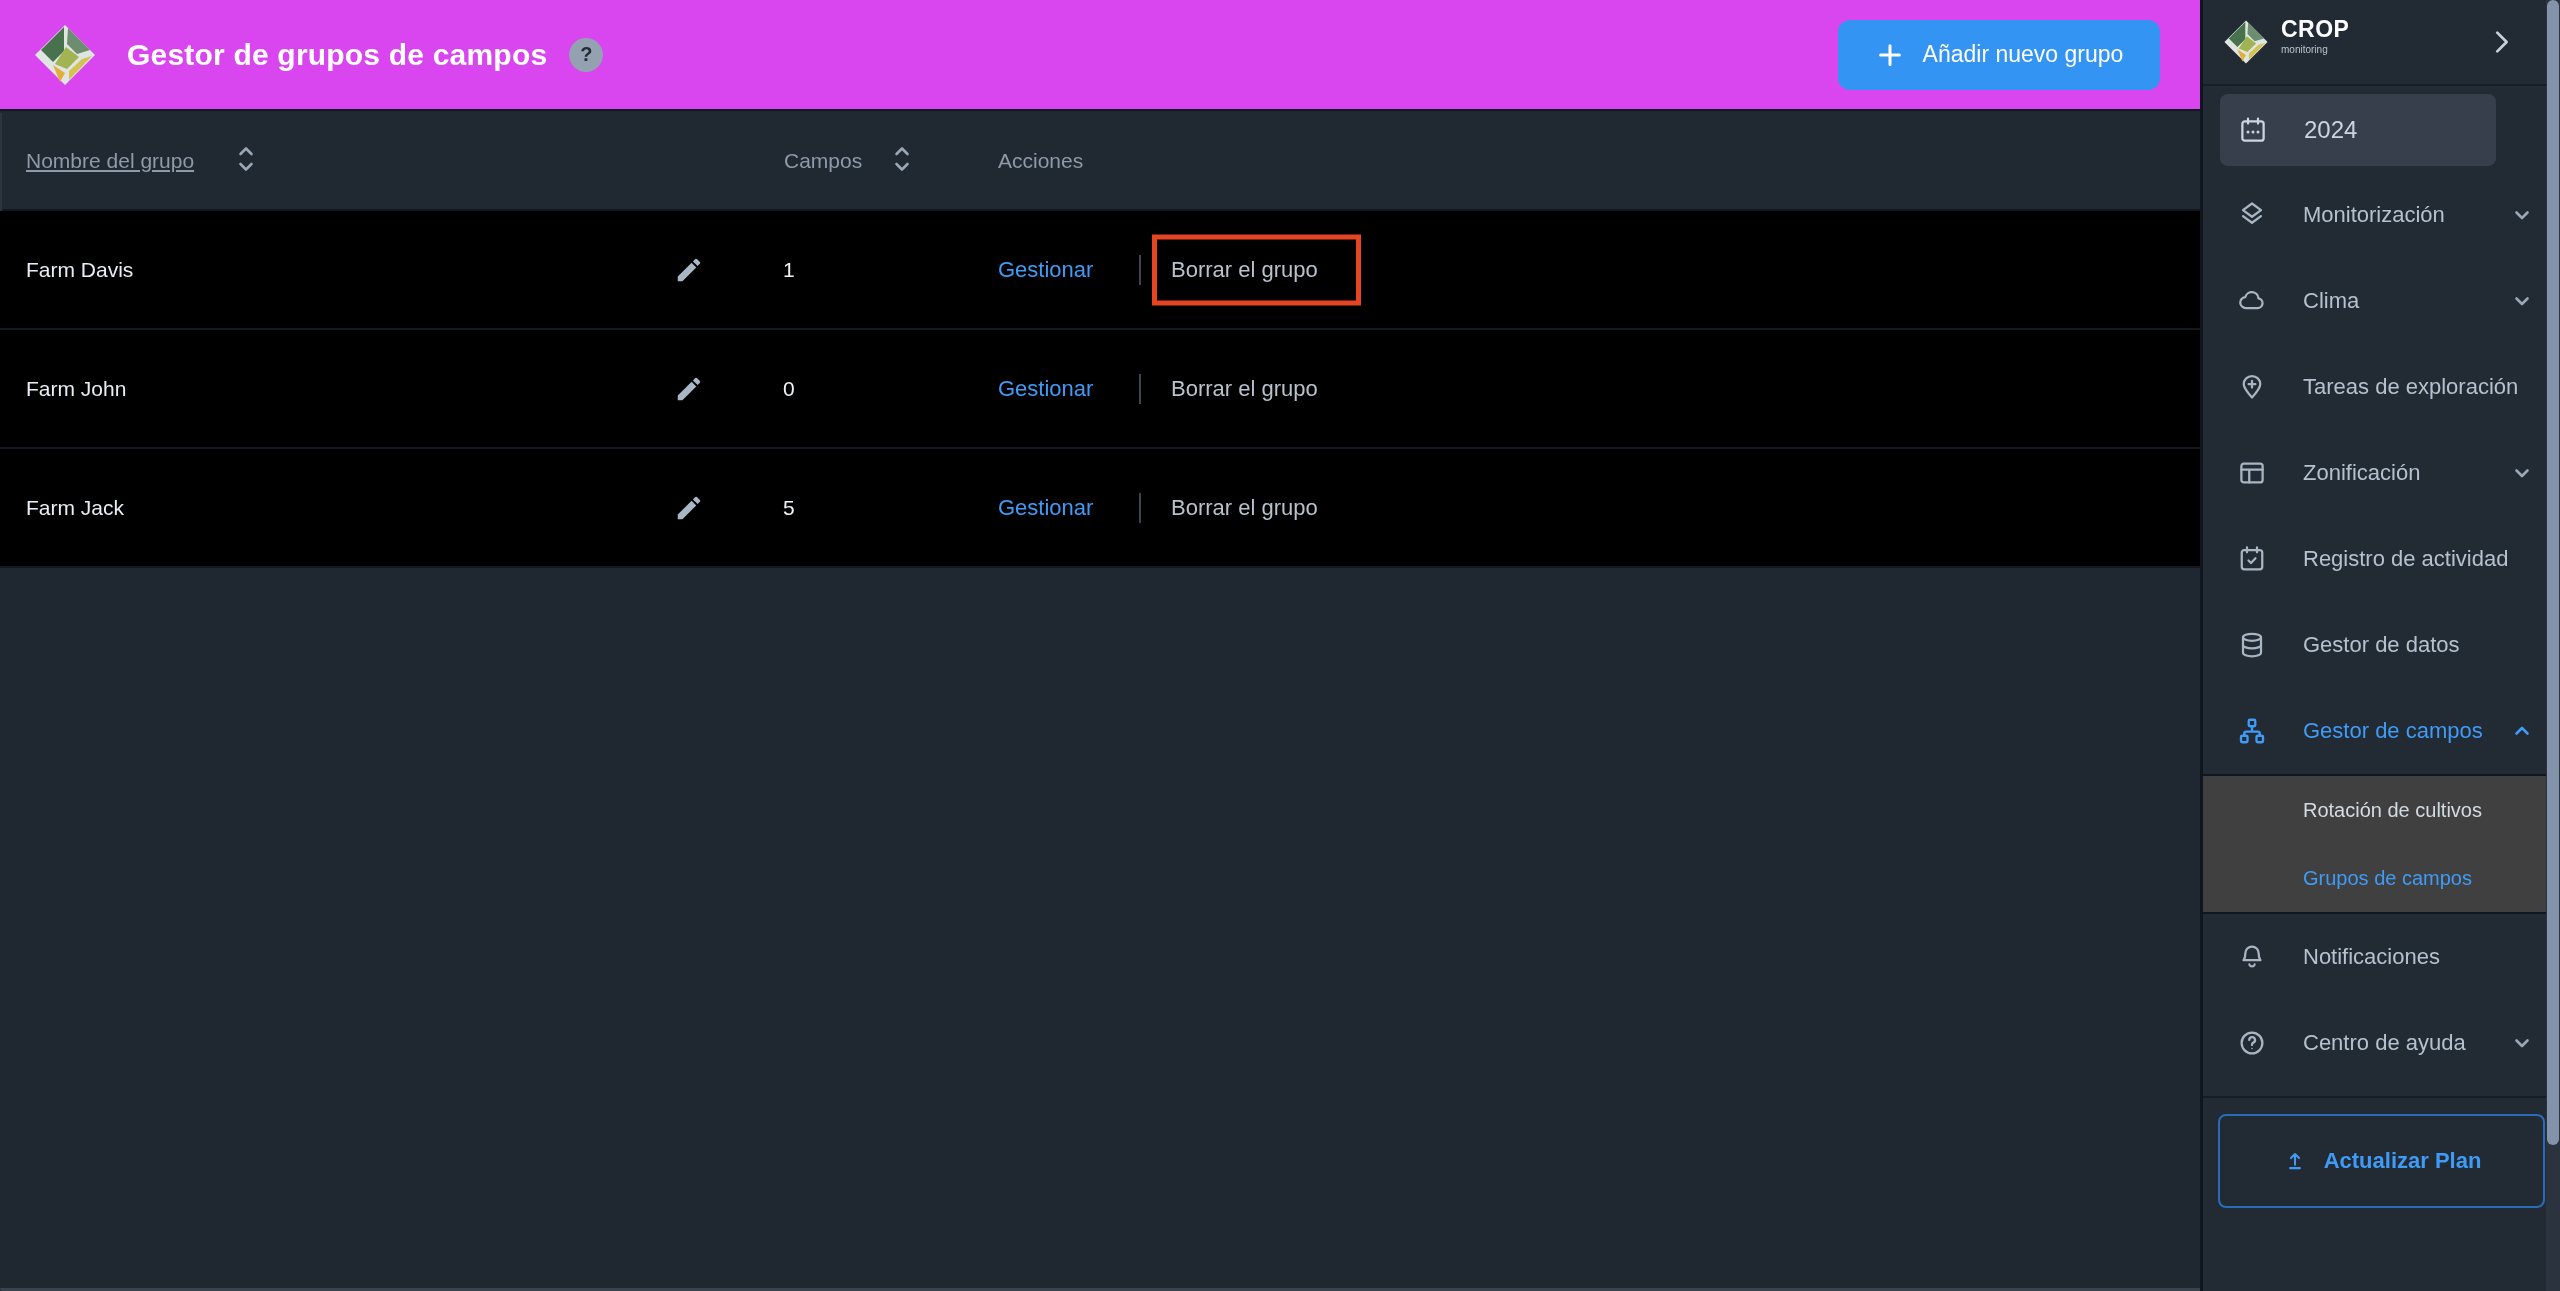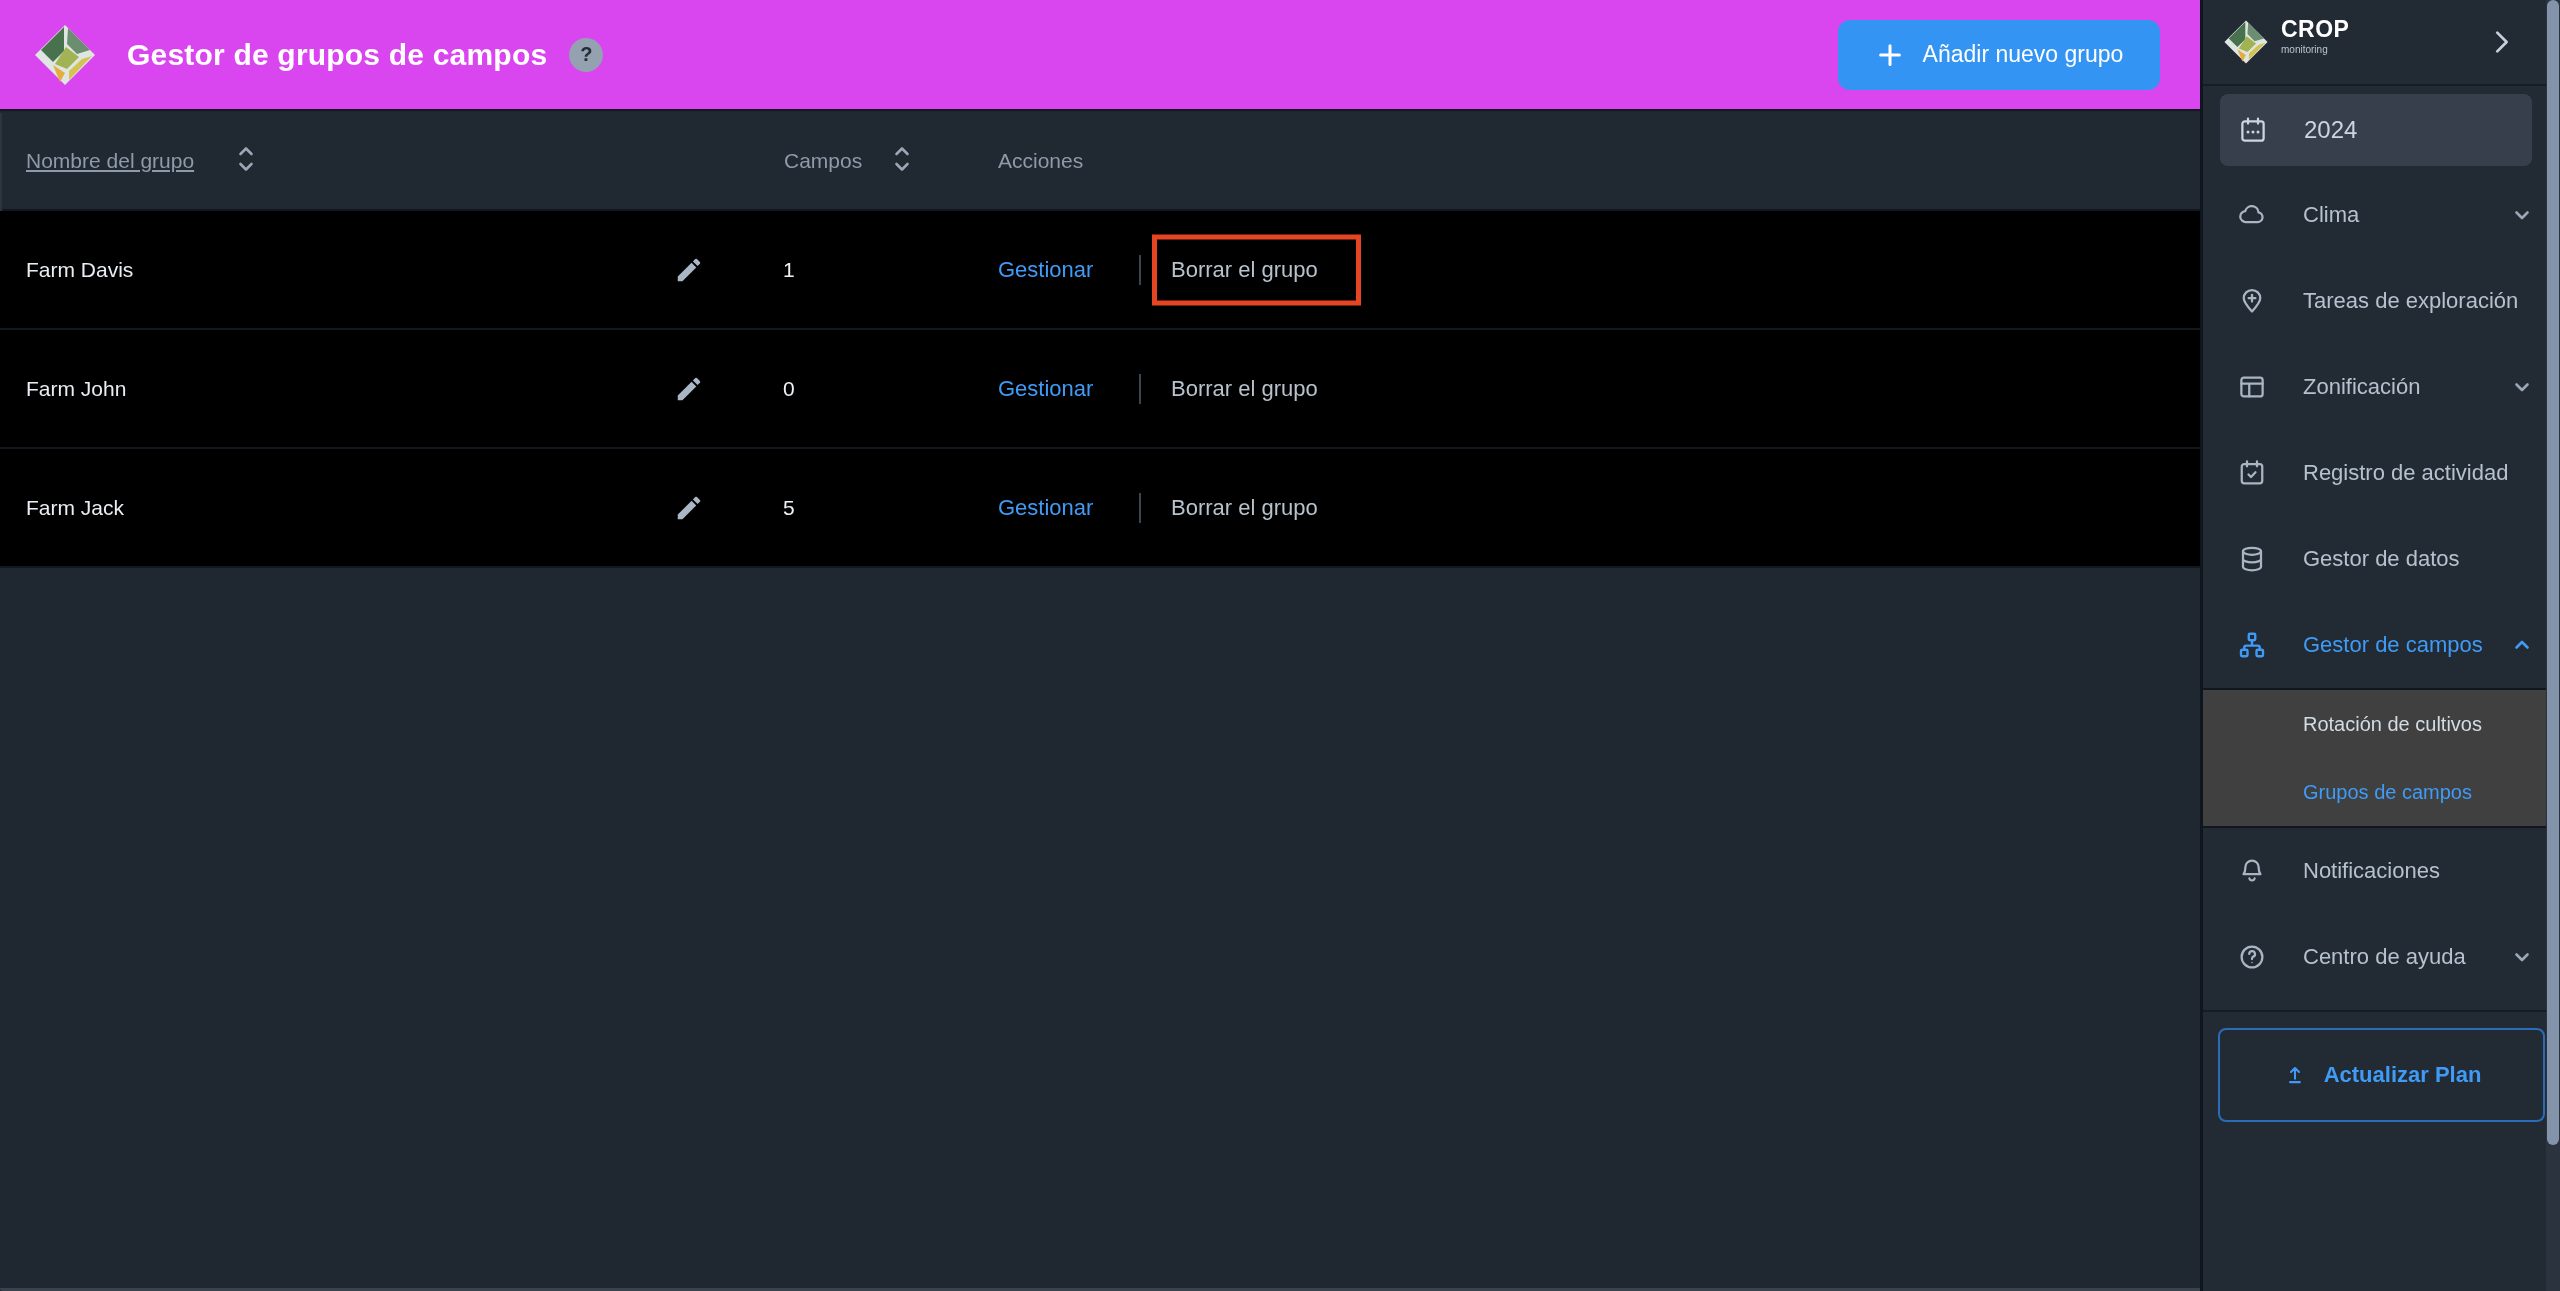--- a/index.html
+++ b/index.html
@@ -45,21 +45,21 @@
   .sidebar{position:absolute;left:2200px;top:0;width:360px;height:1291px;background:#222b34;
            border-left:3px solid #0f161d;box-sizing:border-box;}
   .sb-head{position:relative;height:84px;border-bottom:2px solid #151d26;}
   .brand-mark{position:absolute;left:20px;top:19px;line-height:0;}
   .brand-text{position:absolute;left:78px;top:17px;}
   .brand-name{color:#ffffff;font-size:23px;font-weight:800;letter-spacing:.5px;line-height:24px;}
   .brand-sub{color:#b9c4cf;font-size:10px;line-height:17px;}
   .collapse{position:absolute;left:283px;top:27px;cursor:pointer;line-height:0;}
 
   .year-wrap{padding:8px 0 6px 17px;}
-  .year-item{position:relative;width:312px;height:72px;border-radius:8px;background:#363f4b;cursor:pointer;}
+  .year-item{position:relative;width:276px;height:72px;border-radius:8px;background:#363f4b;cursor:pointer;}
   .year-item .yicon{position:absolute;left:18px;top:50%;transform:translateY(-50%);line-height:0;}
   .year-item .ylabel{position:absolute;left:84px;top:50%;transform:translateY(-50%);
                      color:#ccd5df;font-size:24px;}
 
   .sb-item{position:relative;height:86px;cursor:pointer;}
   .sb-item .icn{position:absolute;left:34px;top:50%;transform:translateY(-50%);line-height:0;}
   .sb-item .lbl{position:absolute;left:100px;top:50%;transform:translateY(-50%);
                 color:#b5c1ce;font-size:22px;white-space:nowrap;}
   .sb-item .chev{position:absolute;left:307px;top:50%;transform:translateY(-50%);line-height:0;}
   .sb-item.active .lbl{color:#3f9bf6;}
@@ -212,20 +212,34 @@
               <circle cx="12" cy="13.5" r="1.2" fill="#ccd5df"></circle>
               <circle cx="16" cy="13.5" r="1.2" fill="#ccd5df"></circle>
           </svg>
         </span>
         <span class="ylabel">2024</span>
       </div>
     </div>
 
     <div>
 
+      <div class="sb-item">
+        <span class="icn">
+          <svg width="30" height="30" viewBox="0 0 24 24">
+              <path d="M12 2.8 19.2 8.1 12 13.4 4.8 8.1Z" class="ic"></path>
+              <path d="M4.8 12.9 12 18.2 19.2 12.9" class="ic"></path>
+            </svg>
+        </span>
+        <span class="lbl">Monitorización</span>
+        <span class="chev">
+          <svg width="24" height="24" viewBox="0 0 24 24">
+              <path d="M6.5 9.5 12 15l5.5-5.5" class="ic-chev"></path>
+            </svg>
+        </span>
+      </div>
 
       <div class="sb-item">
         <span class="icn">
           <svg width="30" height="30" viewBox="0 0 24 24">
               <path d="M7.3 17.6h9.2a3.9 3.9 0 0 0 .7-7.74A5.4 5.4 0 0 0 6.6 8.9a4.35 4.35 0 0 0 .7 8.7Z" class="ic"></path>
             </svg>
         </span>
         <span class="lbl">Clima</span>
         <span class="chev">
           <svg width="24" height="24" viewBox="0 0 24 24">

